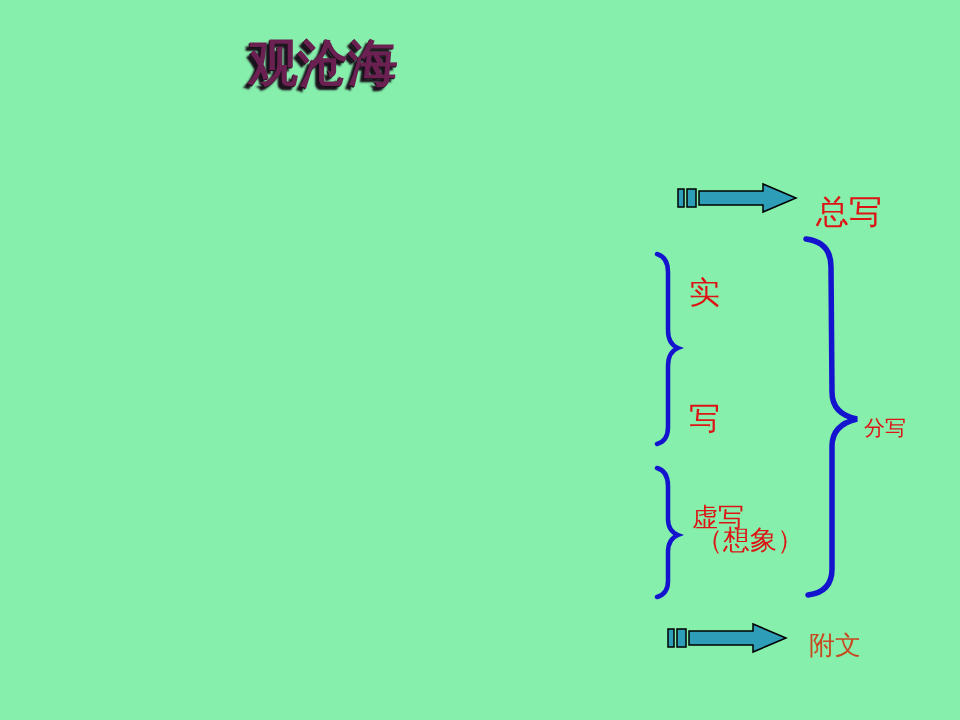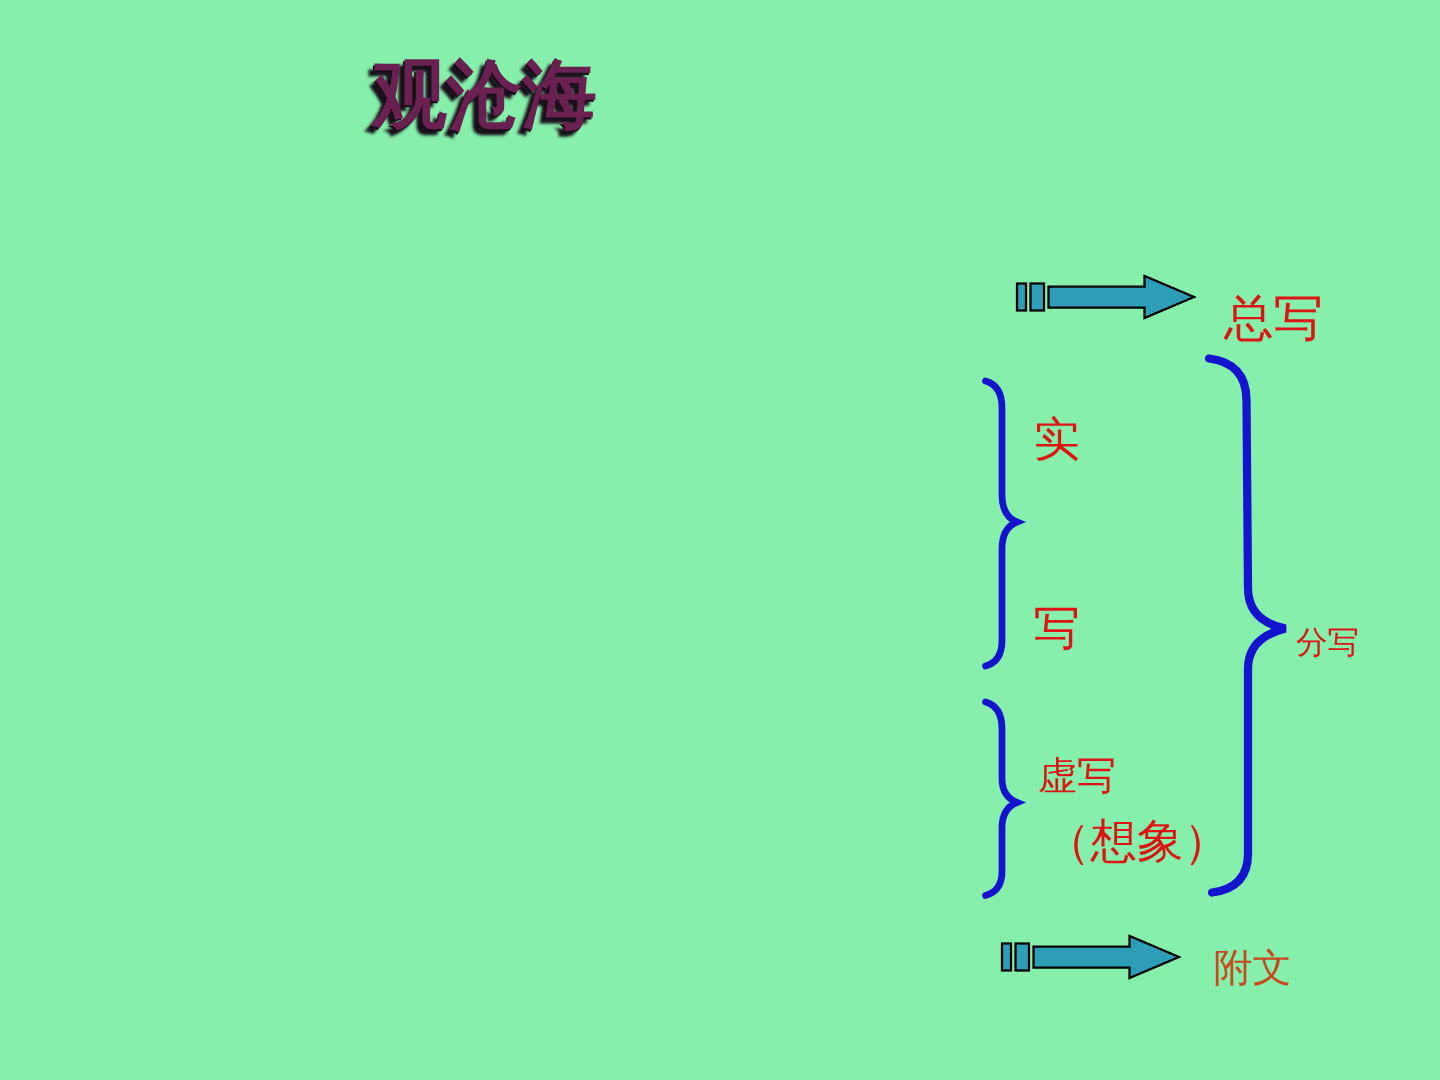--- a/index.html
+++ b/index.html
@@ -58,21 +58,21 @@
     font-weight: normal;
     color: #DD1414;
     white-space: nowrap;
     font-family: "DejaVu Sans", sans-serif;
   }
   .label-zongxie   { left: 816px; top: 190px; font-size: 33px; }
   .label-shi       { left: 689px; top: 272px; font-size: 31px; }
   .label-xie       { left: 689px; top: 398px; font-size: 31px; }
   .label-fenxie    { left: 864px; top: 414px; font-size: 21px; }
   .label-xuxie     { left: 692px; top: 500px; font-size: 26px; }
-  .label-xiangxiang{ left: 696px; top: 540px; font-size: 31px; }
+  .label-xiangxiang{ left: 696px; top: 522px; font-size: 27px; }
   .label-fuwen     { left: 809px; top: 628px; font-size: 26px; color: #C7491F; }
 
   
   .shape { position: absolute; }
   .arrow-top    { left: 676px; top: 181px; }
   .arrow-bottom { left: 666px; top: 621px; }
   .brace-layer  { left: 0; top: 0; pointer-events: none; }
 </style>
 </head>
 <body>

